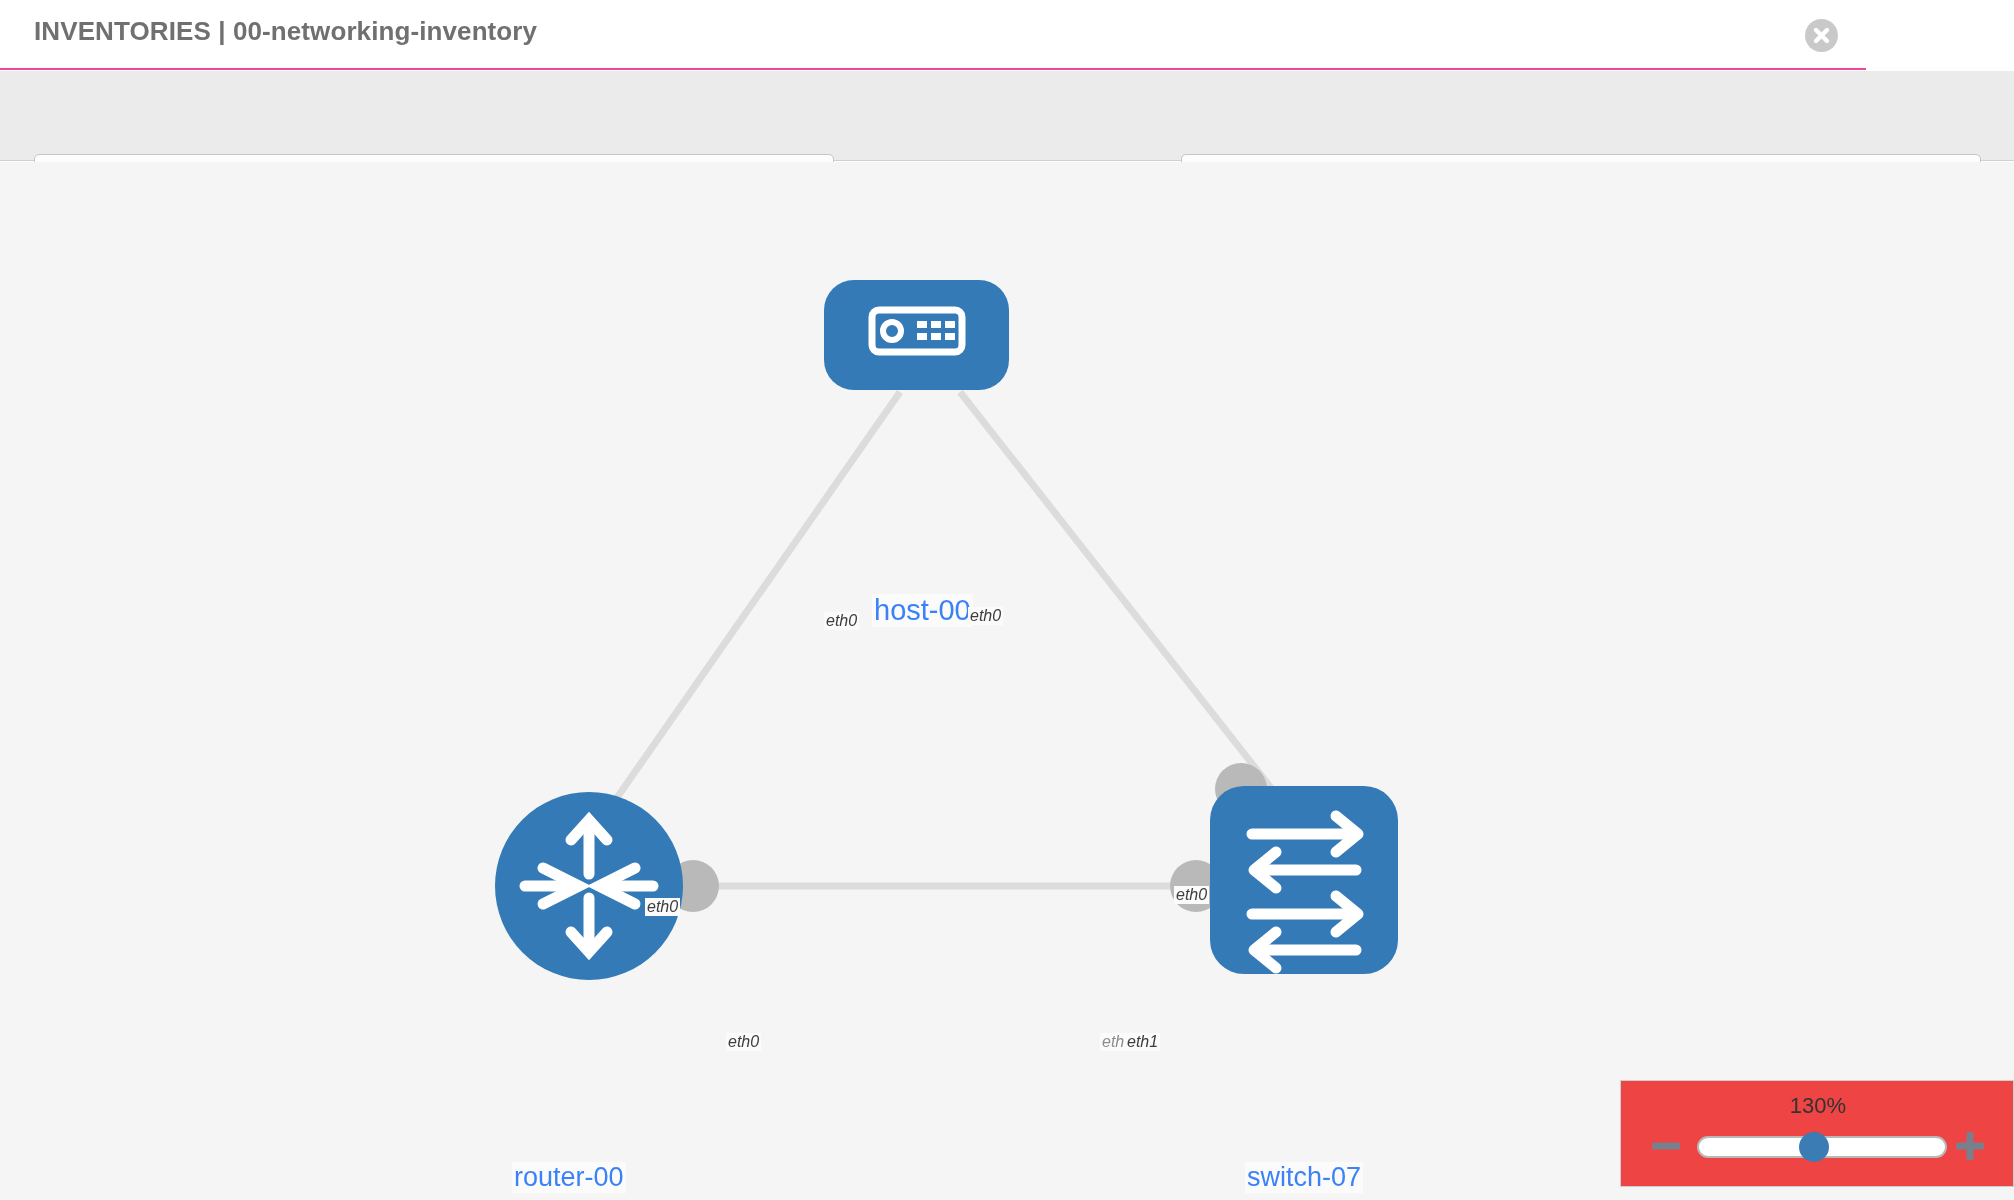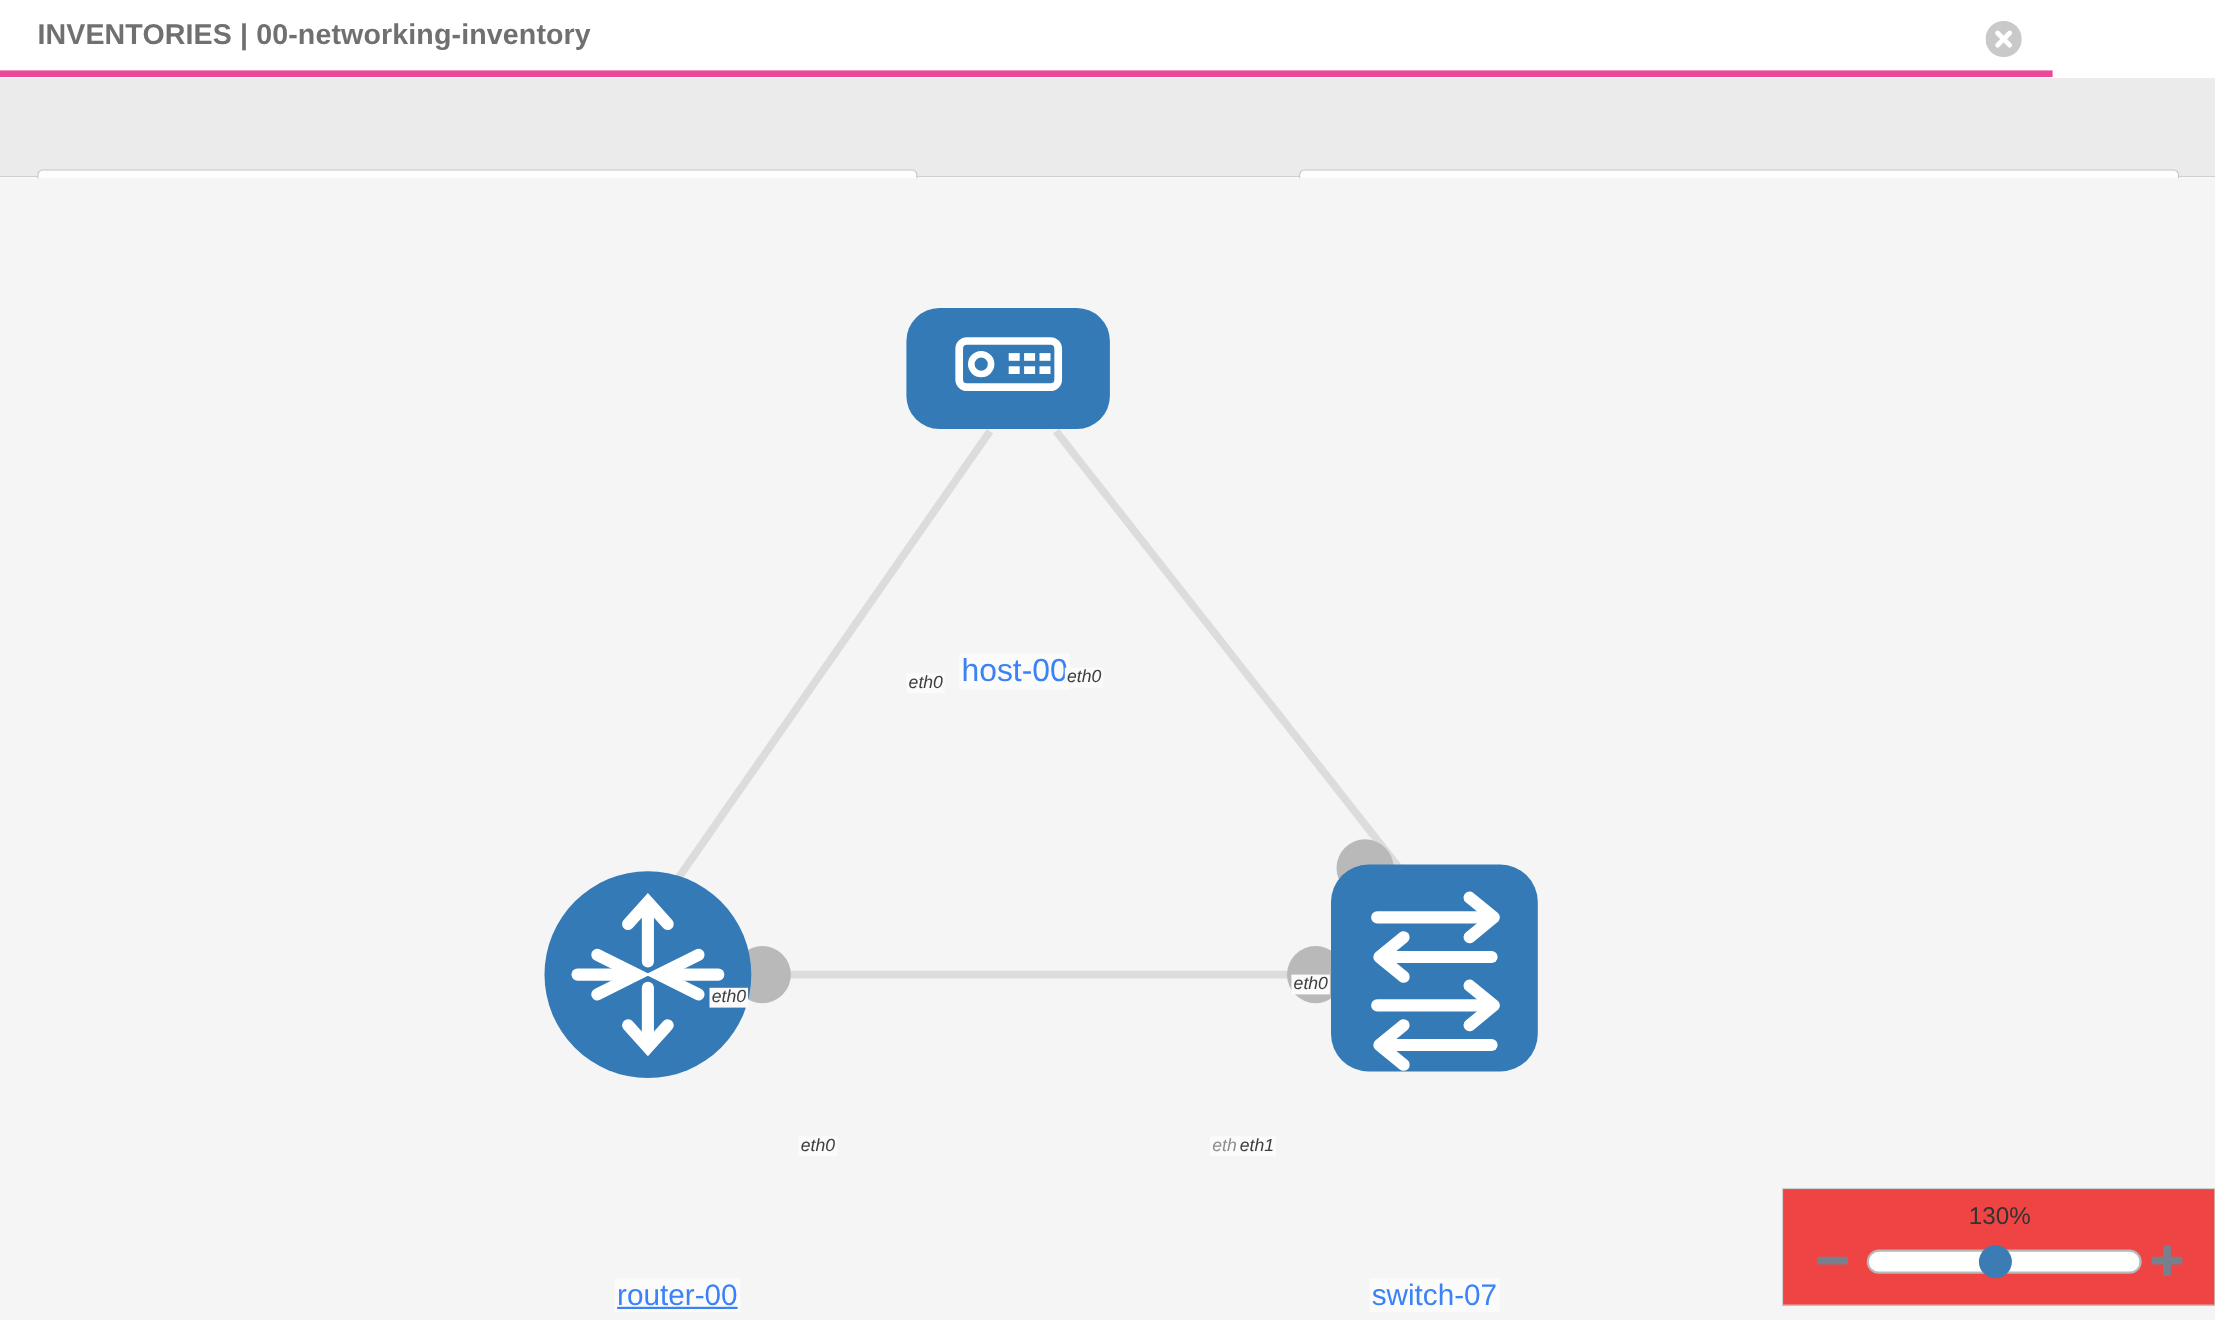--- a/index.html
+++ b/index.html
@@ -12,21 +12,21 @@
     font-family: "Liberation Sans", sans-serif;
   }
 
   #app { position: relative; width: 2014px; height: 1200px; }
 
   
   .header {
     position: absolute; top: 0; left: 0;
     width: 1866px; height: 70px;
     background: #ffffff;
-    border-bottom: 6px solid #ec4899;
+    border-bottom: 2px solid #ec4899;
   }
   .header-title {
     position: absolute;
     left: 34px; top: 16px;
     font-size: 26px;
     font-weight: bold;
     color: #707070;
     letter-spacing: 0.1px;
     white-space: nowrap;
   }
@@ -267,21 +267,21 @@
           <path d="M1276 690 L1254 708 L1276 726"></path>
           <path d="M1252 752 L1356 752"></path>
           <path d="M1336 734 L1358 752 L1336 770"></path>
           <path d="M1256 788 L1356 788"></path>
           <path d="M1276 770 L1254 788 L1276 806"></path>
         </g>
       </g>
     </svg>
 
     <div class="node-label" style="left:872px; top:432px; font-size:29px;">host-00</div>
-    <div class="node-label" style="left:559px; top:1000px;text-decoration:underline;">router-00</div>
+    <div class="node-label" style="left:512px; top:1000px;">router-00</div>
     <div class="node-label" style="left:1245px; top:1000px;">switch-07</div>
 
     <div class="iface-label" style="left:824px; top:450px;">eth0</div>
     <div class="iface-label" style="left:968px; top:445px;">eth0</div>
     <div class="iface-label" style="left:645px; top:736px;">eth0</div>
     <div class="iface-label" style="left:1174px; top:724px;">eth0</div>
     <div class="iface-label" style="left:726px; top:871px;">eth0</div>
     <div class="iface-label" style="left:1100px; top:871px; color:#8d8d8d;">eth</div>
     <div class="iface-label" style="left:1113px; top:871px;margin-left:12px;">eth1</div>
   </div>

